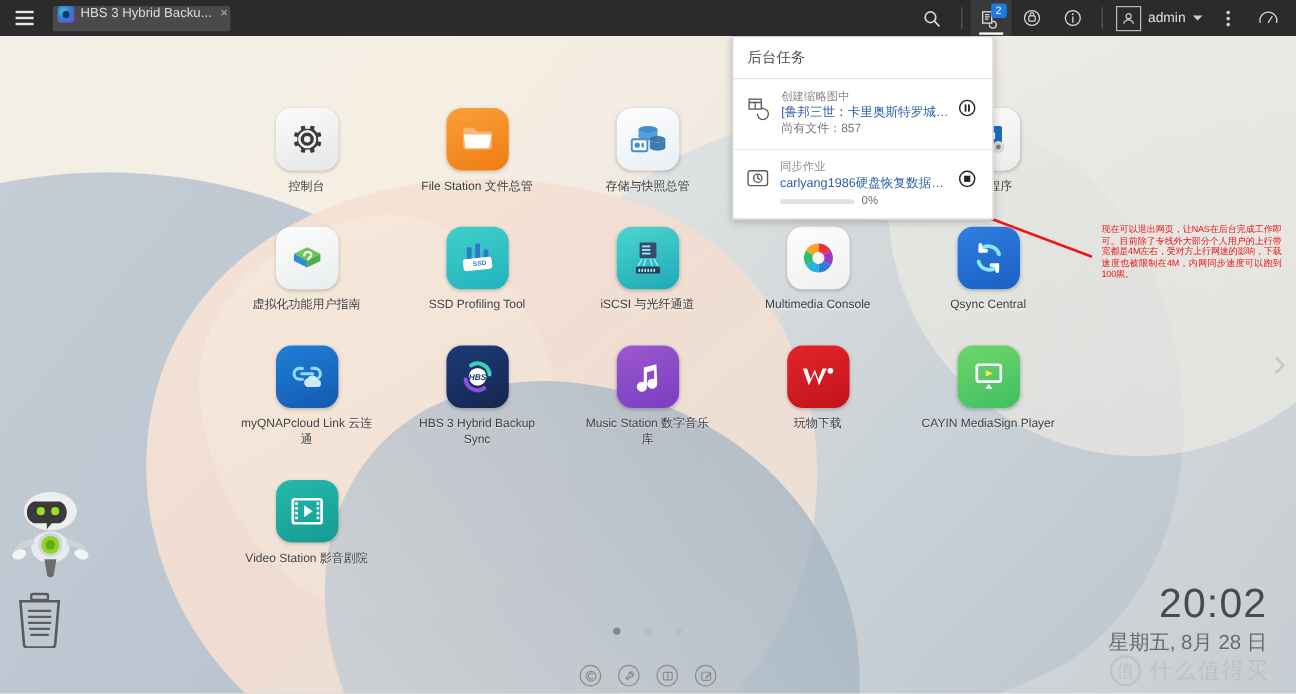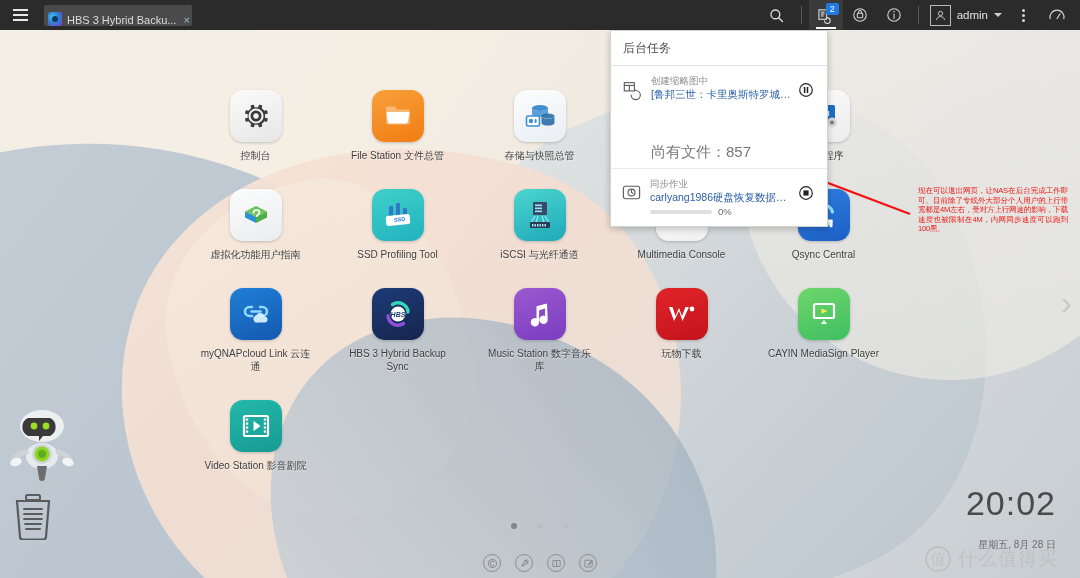--- a/index.html
+++ b/index.html
@@ -90,21 +90,21 @@
     align-items: center; justify-content: center;
     gap: 3px; cursor: pointer;
   }
   .hamburger span {
     display: block; width: 15px; height: 2px; background: #e8e8e8;
   }
   .tasktab {
     height: 21px;
     background: #4a4a4a;
     border-radius: 2px;
-    display: flex; align-items: flex-end;
+    display: flex; align-items: flex-start;
     padding: 0 0 0 4px;
     margin-left: 4px;
     gap: 5px;
     max-width: 160px;
     cursor: pointer;
   }
   .tasktab .tt-icon {
     width: 14px; height: 14px; border-radius: 3px;
     background: radial-gradient(circle at 35% 35%, #49c6e5 0%, #2f7fd6 45%, #7b3fd4 100%);
     position: relative; flex: none;
@@ -195,21 +195,21 @@
     width: 22px; height: 22px; flex: none;
     margin-top: 5px; margin-right: 7px;
     color: #5b5b5b;
   }
   .bp-body { flex: 1; min-width: 0; }
   .bp-sub { font-size: 9.5px; color: #8c8c8c; line-height: 13px; }
   .bp-name {
     font-size: 10.5px; color: #2a5fa8; line-height: 14px;
     white-space: nowrap; overflow: hidden; text-overflow: ellipsis;
   }
-  .bp-meta { font-size: 15px; color: #777; line-height: 14px; margin-top: 44px; }
+  .bp-meta { font-size: 10px; color: #777; line-height: 14px; }
   .bp-progress-row { display: flex; align-items: center; gap: 6px; margin-top: 2px; }
   .bp-bar {
     width: 62px; height: 4px; background: #e0e0e0; border-radius: 2px; overflow: hidden;
   }
   .bp-bar > i { display: block; height: 100%; background: #5aa7e8; }
   .bp-pct { font-size: 9.5px; color: #6d6d6d; }
   .bp-act {
     width: 26px; flex: none; display: flex; align-items: center; justify-content: center;
     margin-top: 8px; cursor: pointer; color: #222;
   }
@@ -264,21 +264,21 @@
 
   
   #clock {
     position: absolute; right: 24px; top: 484px;
     text-align: right; z-index: 12;
   }
   #clock .c-time {
     font-size: 34px; color: #4a4a4a; font-weight: 300; line-height: 38px;
     letter-spacing: 1px;
   }
-  #clock .c-date { font-size: 10px; color: #6a6a6a; margin-top: 16px; }
+  #clock .c-date { font-size: 17px; color: #6a6a6a; margin-top: 2px; text-align: center; }
 
   
   #wm {
     position: absolute; right: 22px; bottom: 6px;
     display: flex; align-items: center; gap: 7px;
     z-index: 13; opacity: .55;
   }
   #wm .wm-badge {
     width: 26px; height: 26px; border-radius: 50%;
     border: 2px solid #b6b6ae; color: #b6b6ae;

